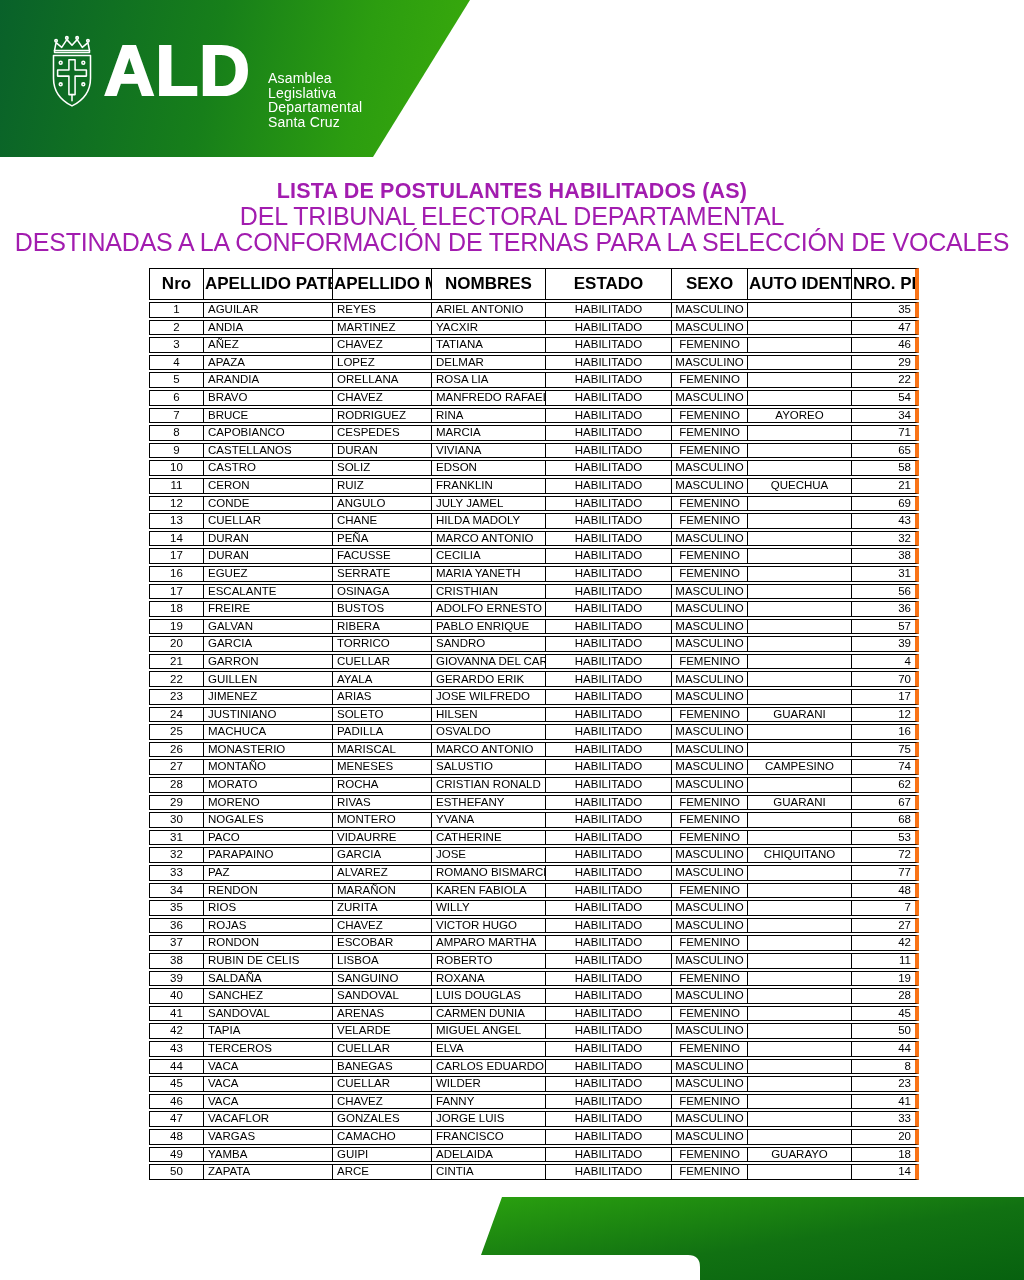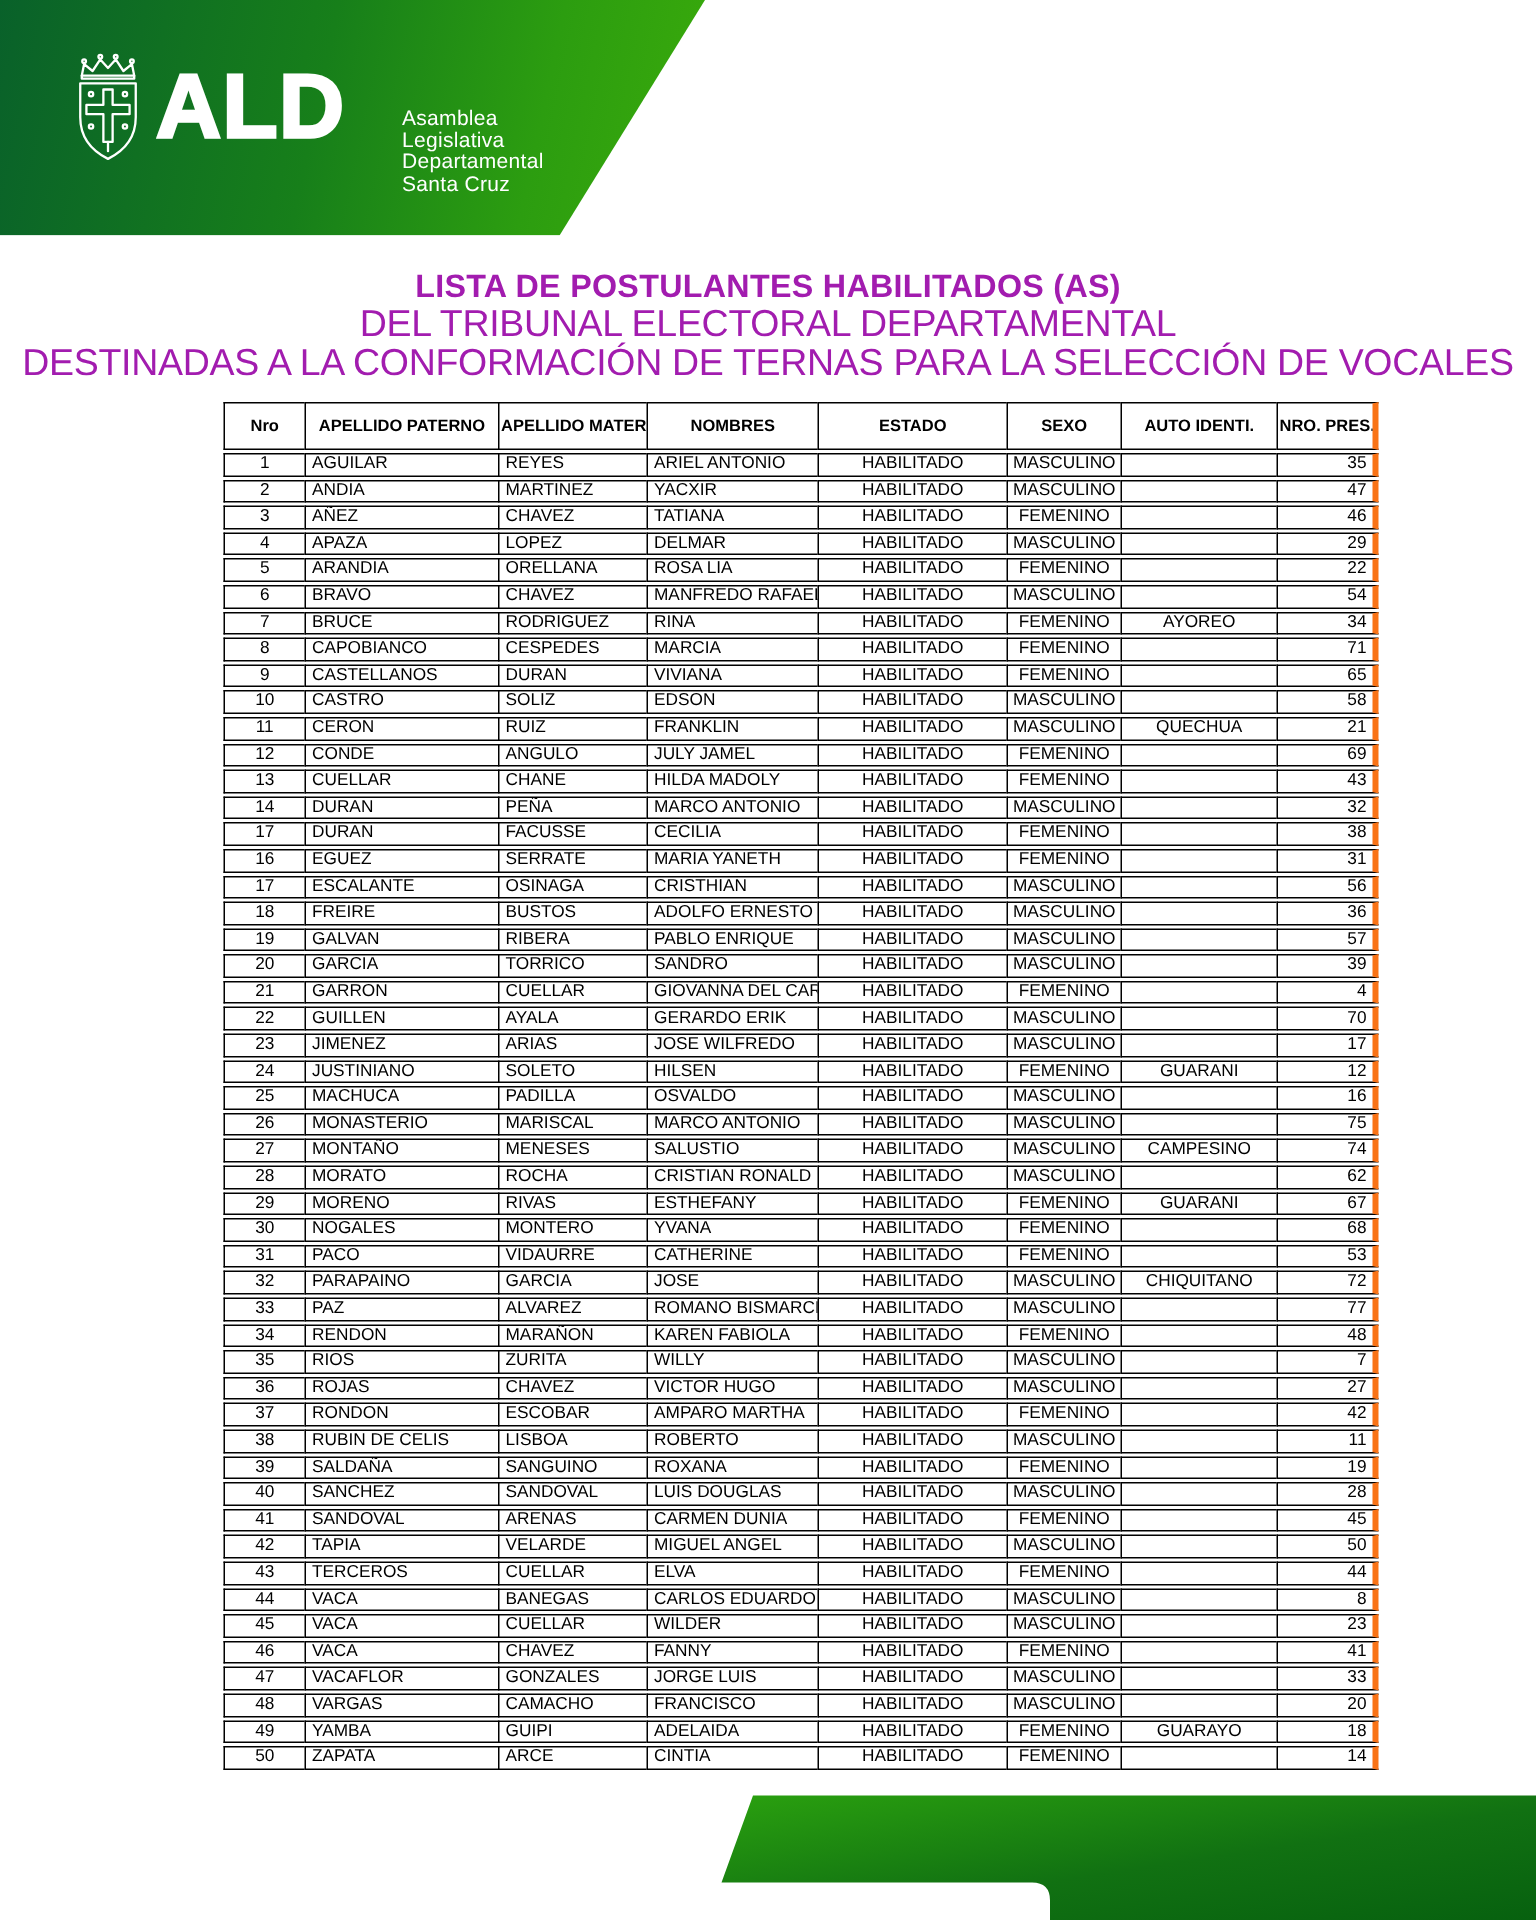--- a/index.html
+++ b/index.html
@@ -8,21 +8,21 @@
 
   
   .banner{
     position:absolute; left:0; top:0; width:470px; height:157px;
     background:linear-gradient(102deg,#09612a 0%,#177f1a 45%,#2c9d10 75%,#3aab0b 100%);
     clip-path:polygon(0 0,470px 0,373px 157px,0 157px);
   }
   .crest{position:absolute; left:46px; top:35px;}
   .ald{
     position:absolute; left:104px; top:36px; height:70px; line-height:70px;
-    font-size:60px; font-weight:700; color:#ffffff; letter-spacing:1px;
+    font-size:70px; font-weight:700; color:#ffffff; letter-spacing:1px;
     -webkit-text-stroke:2.2px #ffffff;
   }
   .orgname{
     position:absolute; left:268px; top:47px; color:#ffffff;
     font-size:14px; line-height:14.5px; font-weight:400; letter-spacing:.2px;margin-top:24px;
   }
 
   
   .titleblock{position:absolute; left:0; top:178px; width:1024px; text-align:center; color:#a21caf;}
   .title-main{font-size:21.5px; line-height:26px; font-weight:800; letter-spacing:.2px;}
@@ -30,21 +30,21 @@
 
   
   .tablewrap{position:absolute; left:149px; top:266px; width:772px;}
   table{border-collapse:separate; border-spacing:0 2px; table-layout:fixed; width:770px;}
   th,td{
     box-sizing:border-box; overflow:hidden; white-space:nowrap;
     border-top:1px solid #000; border-bottom:1px solid #000; border-left:1px solid #000;
     background:#ffffff; color:#000;
   }
   th:last-child, td:last-child{border-right:4px solid #f97316;}
-  th{height:32px; font-size:11px; font-weight:700; line-height:12.5px; text-align:center; vertical-align:middle; padding:0 1px;}
+  th{height:32px; font-size:17px; font-weight:700; line-height:12.5px; text-align:center; vertical-align:middle; padding:0 1px;}
   td{height:15.6px; font-size:11.5px; line-height:13.5px; vertical-align:middle; padding:0 2px;}
   td:nth-child(1){text-align:center;}
   td:nth-child(2),td:nth-child(3),td:nth-child(4){text-align:left; padding-left:4px;}
   td:nth-child(5),td:nth-child(6),td:nth-child(7){text-align:center;}
   td:nth-child(8){text-align:right; padding-right:4px;}
 
   
   .footer-svg{position:absolute; left:0; top:1190px;}
 </style>
 </head>

